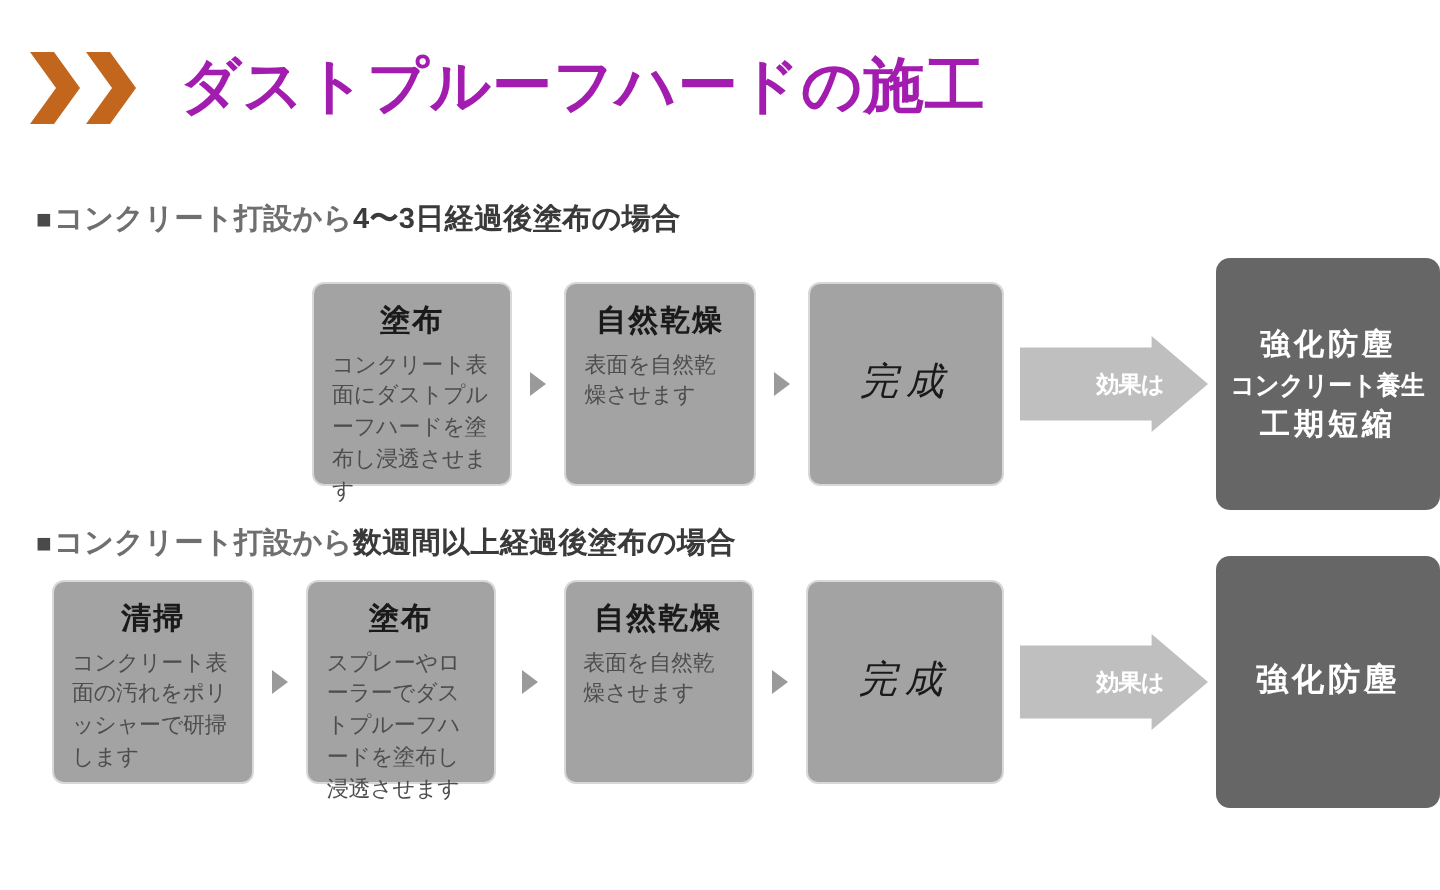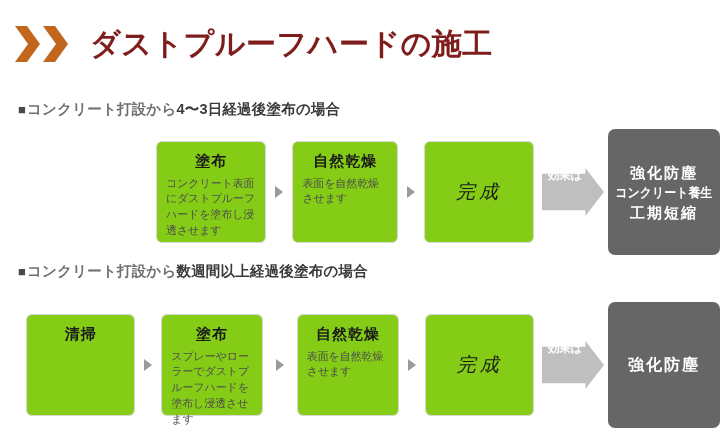--- a/index.html
+++ b/index.html
@@ -35,21 +35,21 @@
   .chevron {
     width: 26px;
     height: 40px;
     display: block;
   }
   .page-title {
     margin-left: 22px;
     font-size: 30px;
     font-weight: bold;
     letter-spacing: 0.5px;
-    color: #7f1d1d;
+    color: #a21caf;
     white-space: nowrap;
     line-height: 1;
   }
 
   
   .section-heading {
     position: absolute;
     font-size: 14.5px;
     font-weight: bold;
     color: #4a4a4a;
@@ -74,27 +74,27 @@
   #heading-2 { left: 18px; top: 262px; }
 
   
   .flow-row {
     position: absolute;
     height: 104px;
     display: flex;
     align-items: center;
   }
   #row-1 { left: 0; top: 140px; width: 720px; }
-  #row-2 { left: 0; top: 313px; width: 720px; }
+  #row-2 { left: 0; top: 289px; width: 720px; }
 
   .step-box {
     box-sizing: border-box;
     border: 1px solid #d8d8d8;
     border-radius: 6px;
-    background: #84cc16;
+    background: #a3a3a3;
     height: 102px;
     padding: 9px 9px 0 9px;
     position: relative;
   }
   .step-title {
     text-align: center;
     font-size: 15px;
     font-weight: bold;
     color: #1a1a1a;
     letter-spacing: 1px;
@@ -132,21 +132,22 @@
     flex: 0 0 auto;
   }
 
   
   .effect-arrow {
     position: relative;
     width: 62px;
     height: 48px;
     flex: 0 0 auto;
     display: flex;
-    align-items: flex-start;
+    align-items: center;
+    padding-left: 32px;
   }
   .effect-arrow .shape {
     position: absolute;
     inset: 0;
     background: #bfbfbf;
     clip-path: polygon(0% 12%, 70% 12%, 70% 0%, 100% 50%, 70% 100%, 70% 88%, 0% 88%);
   }
   .effect-arrow .label {
     position: relative;
     z-index: 2;
@@ -254,20 +255,21 @@
 
 <div class="section-heading" id="heading-2">
   <span class="sq">■</span><span class="light">コンクリート打設から</span><span class="strong">数週間以上経過後塗布の場合</span>
 </div>
 
 <div class="flow-row" id="row-2">
   <div class="spacer" style="width:26px"></div>
 
   <div class="step-box" style="width:112px">
     <div class="step-title">清掃</div>
+    <div class="step-desc">コンクリート表面の汚れをポリッシャーで研掃します</div>
   </div>
 
   <div class="spacer" style="width:9px"></div>
   <div class="tri-arrow"></div>
   <div class="spacer" style="width:9px"></div>
 
   <div class="step-box" style="width:104px">
     <div class="step-title">塗布</div>
     <div class="step-desc">スプレーやローラーでダストプルーフハードを塗布し浸透させます</div>
   </div>

